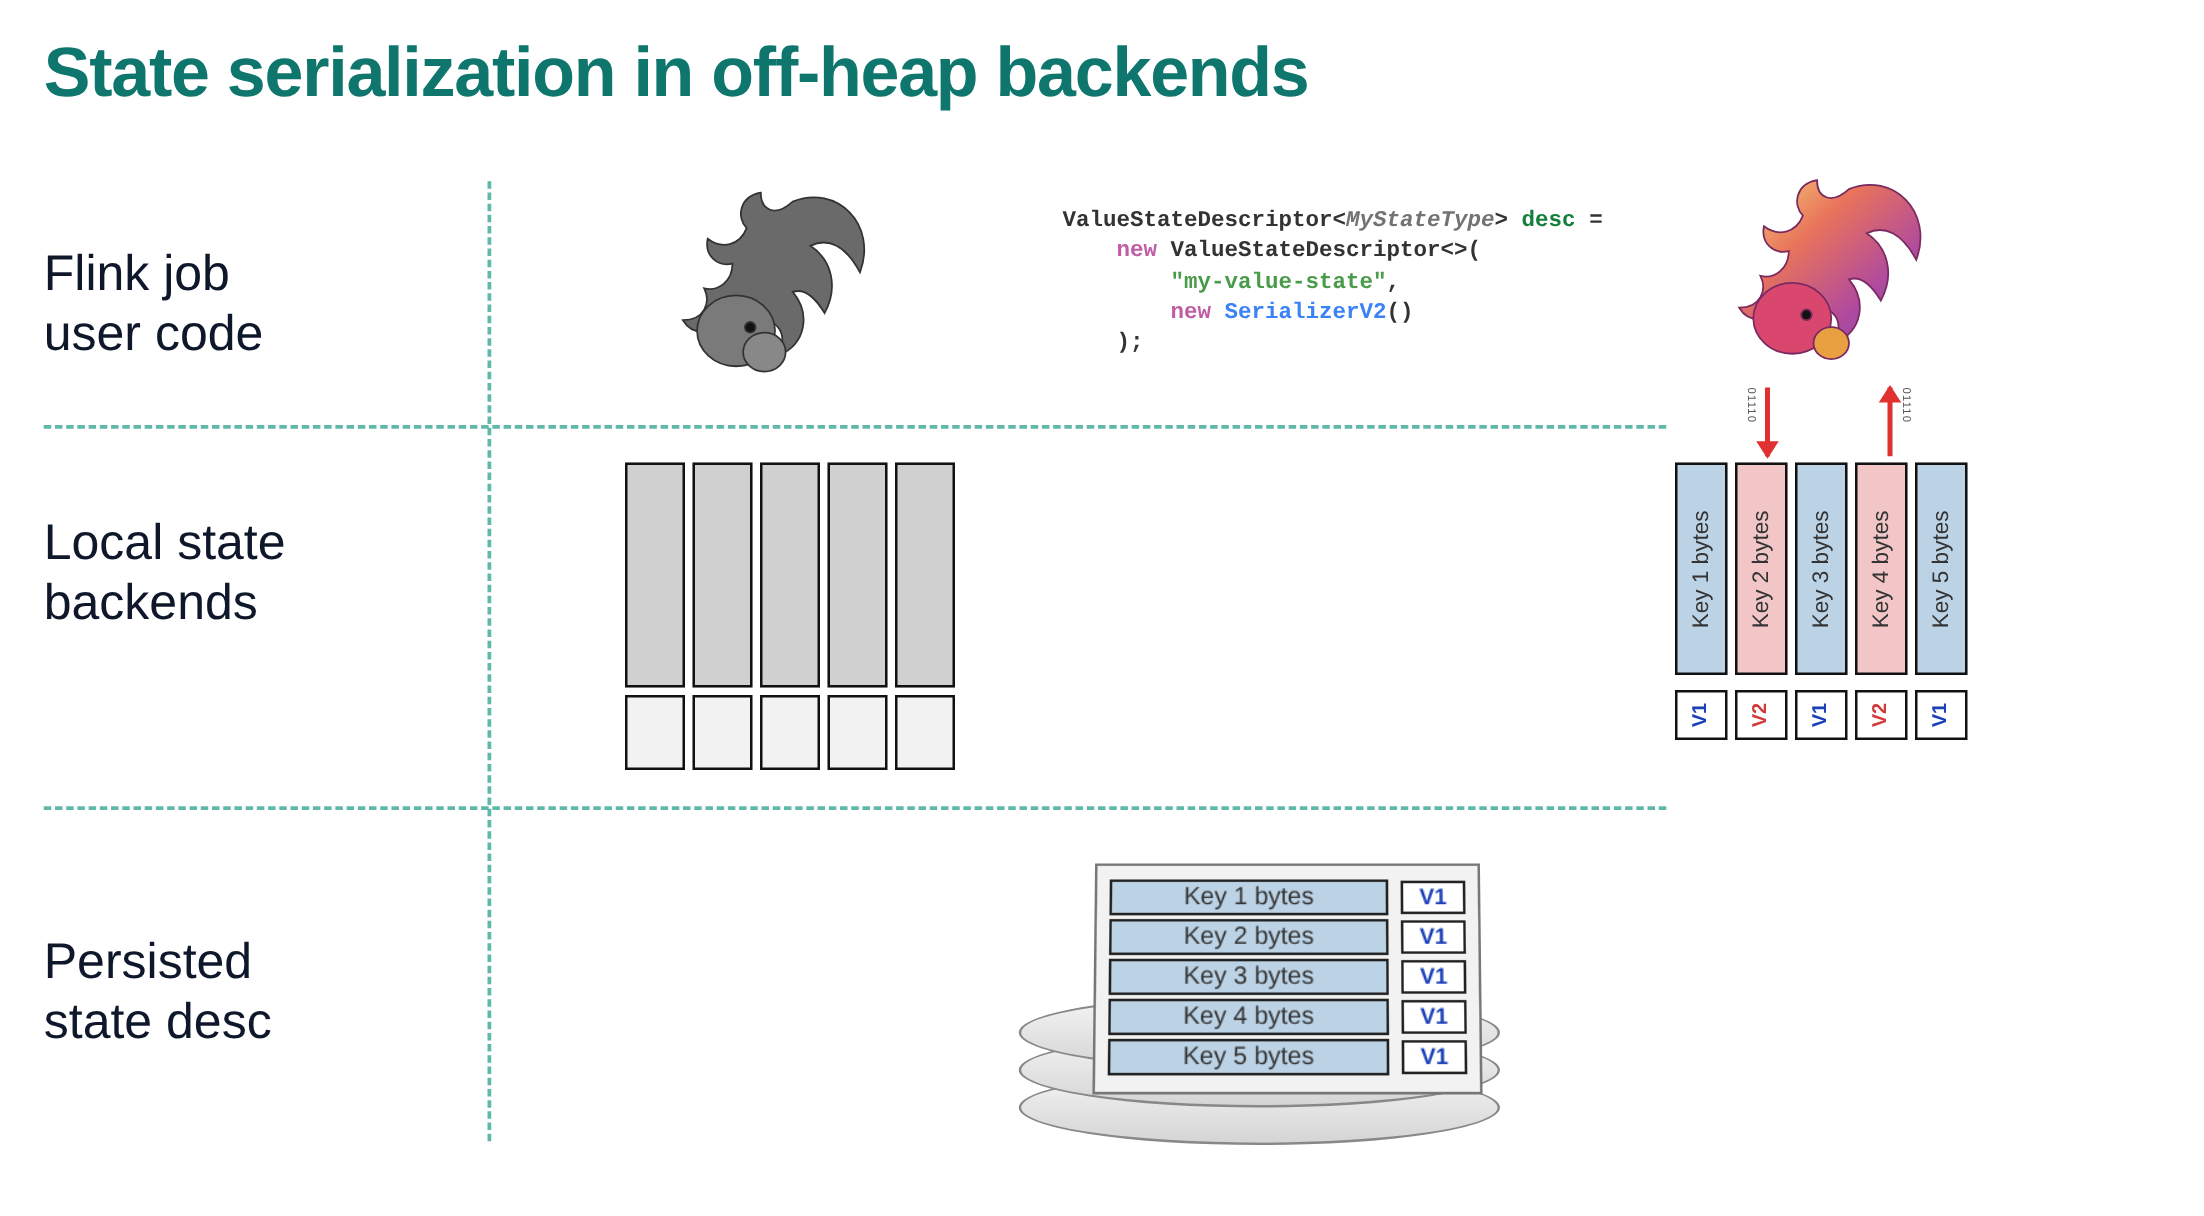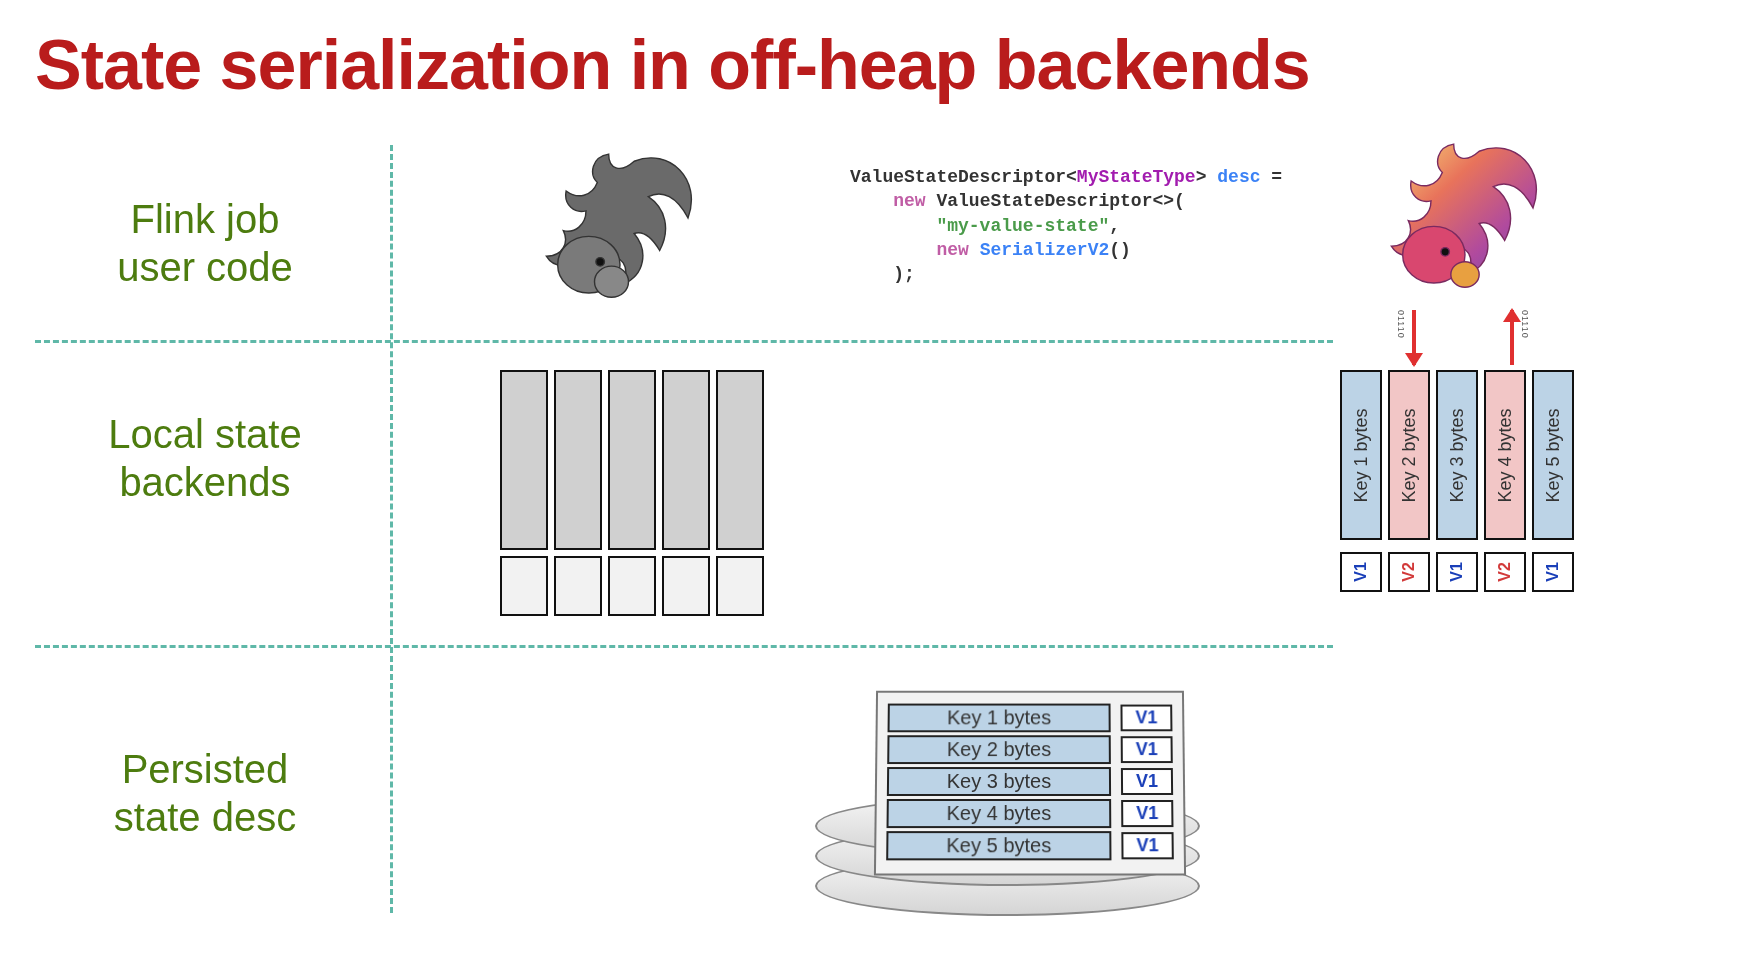--- a/index.html
+++ b/index.html
@@ -7,23 +7,23 @@
     font-family: -apple-system, BlinkMacSystemFont, "Segoe UI", Helvetica, Arial, sans-serif;
     background: #fff;
     width: 1763px;
     height: 973px;
     position: relative;
   }
   .slide-title {
     position: absolute;
     top: 25px;
     left: 35px;
-    font-size: 70px;
+    font-size: 56px;
     font-weight: 700;
-    color: #b91c1c;
+    color: #0f766e;
     letter-spacing: -1px;
   }
 
   
   .vline {
     position: absolute;
     border-left: 3px dashed #5fb8a8;
     top: 145px;
     bottom: 60px;
     left: 390px;
@@ -37,22 +37,22 @@
   .hline.h1 { top: 340px; }
   .hline.h2 { top: 645px; }
 
   
   .row-label {
     position: absolute;
     left: 35px;
     width: 340px;
     font-size: 40px;
     font-weight: 400;
-    color: #4d7c0f;
-    text-align: center;
+    color: #0f172a;
+    text-align: left;
     line-height: 1.2;
   }
   .row-label.r1 { top: 195px; }
   .row-label.r2 { top: 410px; }
   .row-label.r3 { top: 745px; }
 
   
   .squirrel {
     position: absolute;
     width: 170px;
@@ -66,22 +66,22 @@
     position: absolute;
     left: 850px;
     top: 165px;
     font-family: "Courier New", monospace;
     font-size: 18px;
     line-height: 1.35;
     font-weight: bold;
     color: #333;
     white-space: pre;
   }
-  .code .type  { color: #a21caf; }
-  .code .kw    { color: #3b82f6; margin-top: 40px; }
+  .code .type  { color: #737373; font-style: italic; }
+  .code .kw    { color: #15803d; margin-top: 40px; }
   .code .str   { color: #4a9b4a; }
   .code .new   { color: #c05da5; }
   .code .ser   { color: #3b82f6; }
 
   
   .placeholder-cols {
     position: absolute;
     left: 500px;
     top: 370px;
     display: flex;

